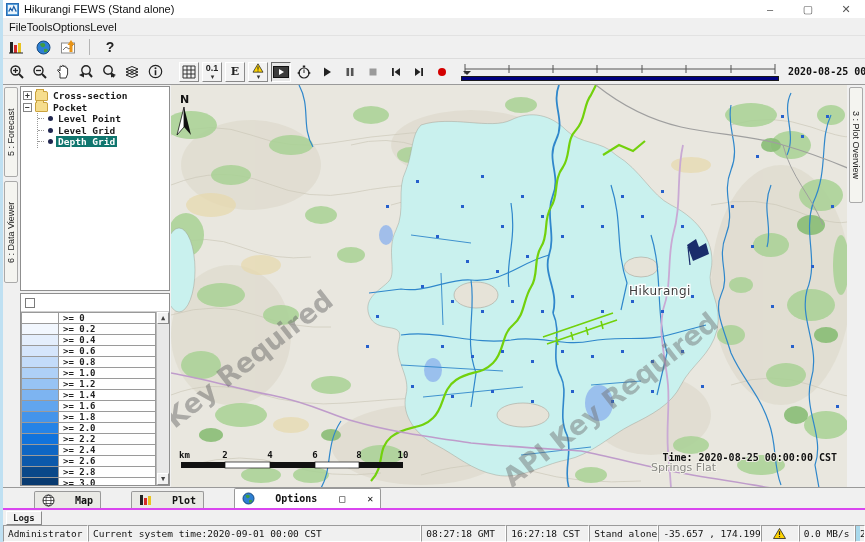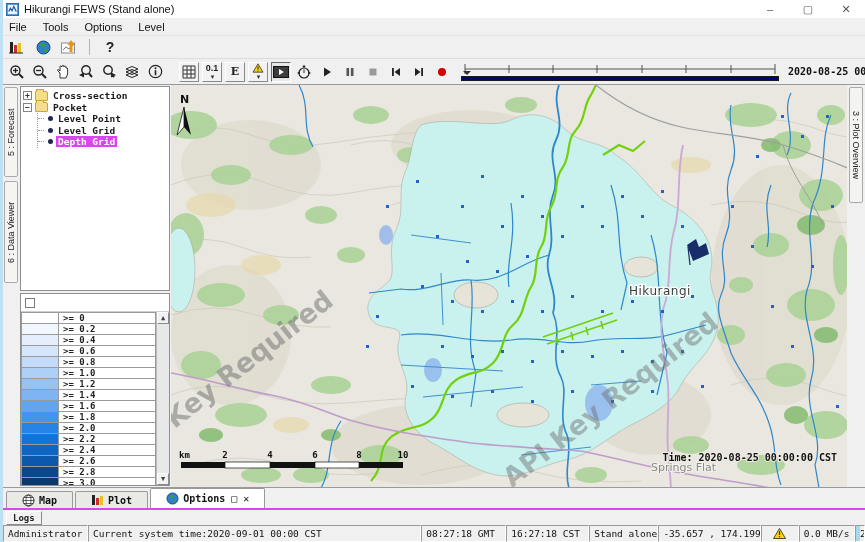--- a/index.html
+++ b/index.html
@@ -9,21 +9,21 @@
             border-left:3px solid #bfe0f2; display:flex; flex-direction:column; }
 
   
   .titlebar { height:18px; background:#ffffff; display:flex; align-items:center; font-size:11px; color:#111; }
   .app-icon { width:13px; height:13px; margin:0 5px 0 3px; border:1px solid #2a6db5; background:#3b8fd4; position:relative; }
   .app-icon svg { position:absolute; inset:0; }
   .win-controls { margin-left:auto; display:flex; height:100%; }
   .win-btn { width:38px; display:flex; align-items:center; justify-content:center; color:#555; font-size:11px; cursor:default; }
 
   
-  .menubar { height:18px; background:#f0f0f0; display:flex; align-items:center; font-size:11px; color:#111; padding-left:6px; gap:16px; border-bottom:1px solid #e2e2e2; }
+  .menubar { height:18px; background:#f0f0f0; display:flex; align-items:center; font-size:11px; color:#111; padding-left:6px; border-bottom:1px solid #e2e2e2; }
   .menu-item { cursor:default; }
 
   
   .toolbar1 { height:22px; background:#f0f0f0; display:flex; align-items:center; padding-left:4px; gap:6px; }
   .toolbar2 { height:26px; background:#f0f0f0; display:flex; align-items:center; padding-left:4px; gap:3px; border-top:1px solid #dcdcdc; }
   .tsep { width:1px; height:16px; background:#b5b5b5; margin:0 4px; }
   .tbtn { height:20px; min-width:20px; display:flex; align-items:center; justify-content:center; cursor:default; }
   .tbtn.bordered { border:1px solid; border-color:#fff #8a8a8a #8a8a8a #fff; background:#f2f2f2; padding:0 2px;flex-direction:column; }
   .tbtn.pressed  { border:1px solid; border-color:#6a6a6a #fff #fff #6a6a6a; background:#e6e6e6; }
   .small-txt { font-size:9px; font-weight:bold; color:#222; }
@@ -68,23 +68,23 @@
   .leg-label { flex:1; border:1px solid #9a9a9a; margin:0 0 -1px -1px; background:#fff; font-size:9px; font-weight:bold; color:#222; padding-left:4px; line-height:10px; white-space:nowrap; }
   .scrollbar { width:13px; background:#e8e8e8; border-left:1px solid #bbb; display:flex; flex-direction:column; }
   .scroll-btn { height:12px; background:#f2f2f2; border:1px solid; border-color:#fff #8a8a8a #8a8a8a #fff; font-size:7px; color:#444; display:flex; align-items:center; justify-content:center; }
   .scroll-track { flex:1; }
 
   .map-panel { flex:1; position:relative; background:#e9e7df; overflow:hidden; }
   .map-panel svg { display:block; }
 
   
   .tabbar { height:21px; background:#f0f0f0; border-top:1px solid #9a9a9a; display:flex; align-items:flex-end; padding-left:3px; gap:2px; }
-  .btab { height:17px; display:flex; align-items:center; gap:4px; padding:0 15px; font-size:10px; color:#111;
+  .btab { height:17px; display:flex; align-items:center; gap:20px; padding:0 7px; font-size:10px; color:#111;
           background:#e9e9e5; border:1px solid #999; border-bottom:none; border-radius:2px 2px 0 0; cursor:default;
-          font-family:"DejaVu Sans Mono", monospace; font-weight:bold; }
+          font-family:"DejaVu Sans Mono", monospace; font-weight:bold;margin-left:28px; }
   .btab.active { height:20px; background:#fff; }
   .tab-ctl { font-size:10px; color:#111; margin-left:2px; cursor:default; }
   .logsrow { height:17px; background:#f0f0f0; display:flex; align-items:center; padding-left:3px; border-top:2px solid #d946ef; }
   .logs-btn { height:14px; padding:0 6px; font-size:9px; font-weight:bold; color:#222; background:#f2f2f2;
               border:1px solid; border-color:#fff #8a8a8a #8a8a8a #fff; font-family:"DejaVu Sans Mono", monospace; display:flex; align-items:center; }
 
   
   .statusbar { height:17px; background:#f0f0f0; display:flex; font-family:"DejaVu Sans Mono", monospace; font-size:9.5px; color:#111; }
   .scell { border:1px solid; border-color:#9b9b9b #fff #fff #9b9b9b; display:flex; align-items:center; padding:0 4px; white-space:nowrap; overflow:hidden; }
   .scell.mem { position:relative; }
@@ -319,21 +319,21 @@
           <div class="tree-row">
             <span class="bullet"></span>
             <span class="tree-label">Level Point</span>
           </div>
           <div class="tree-row">
             <span class="bullet"></span>
             <span class="tree-label">Level Grid</span>
           </div>
           <div class="tree-row">
             <span class="bullet"></span>
-            <span class="tree-label selected" id="selected-tree-label" style="background: #d946ef;">Depth Grid</span>
+            <span class="tree-label selected" id="selected-tree-label" style="background: #0f766e;">Depth Grid</span>
           </div>
         </div>
       </div>
 
       <div class="legend-box">
         <div class="legend-head">
           <span class="checkbox"></span>
           <span class="legend-title">Last Value</span>
         </div>
         <div class="legend-body">

